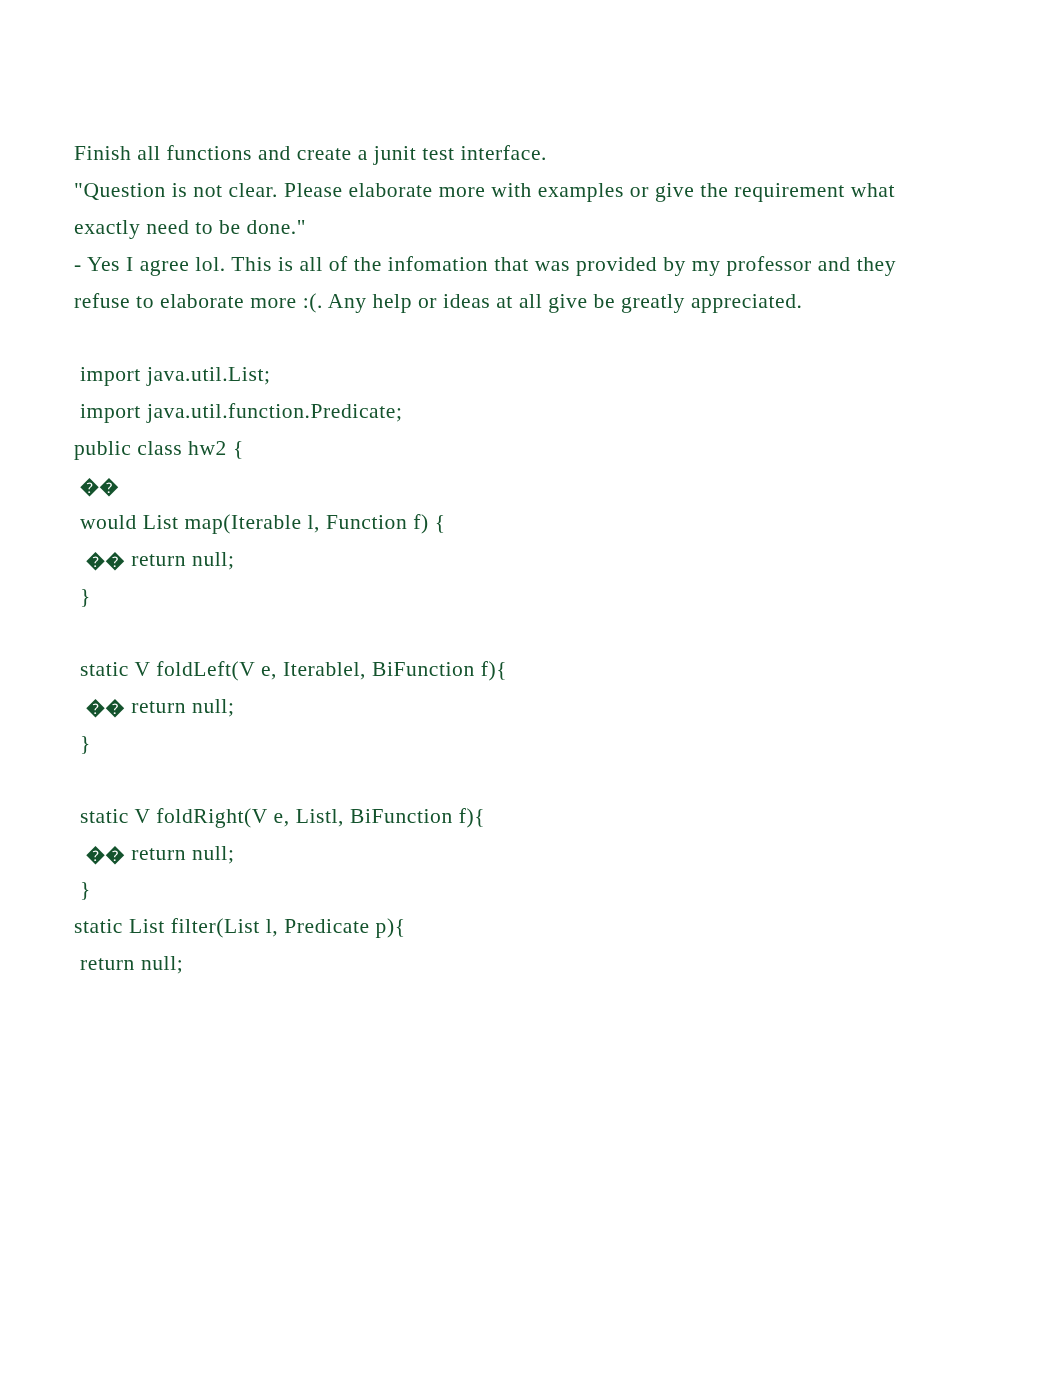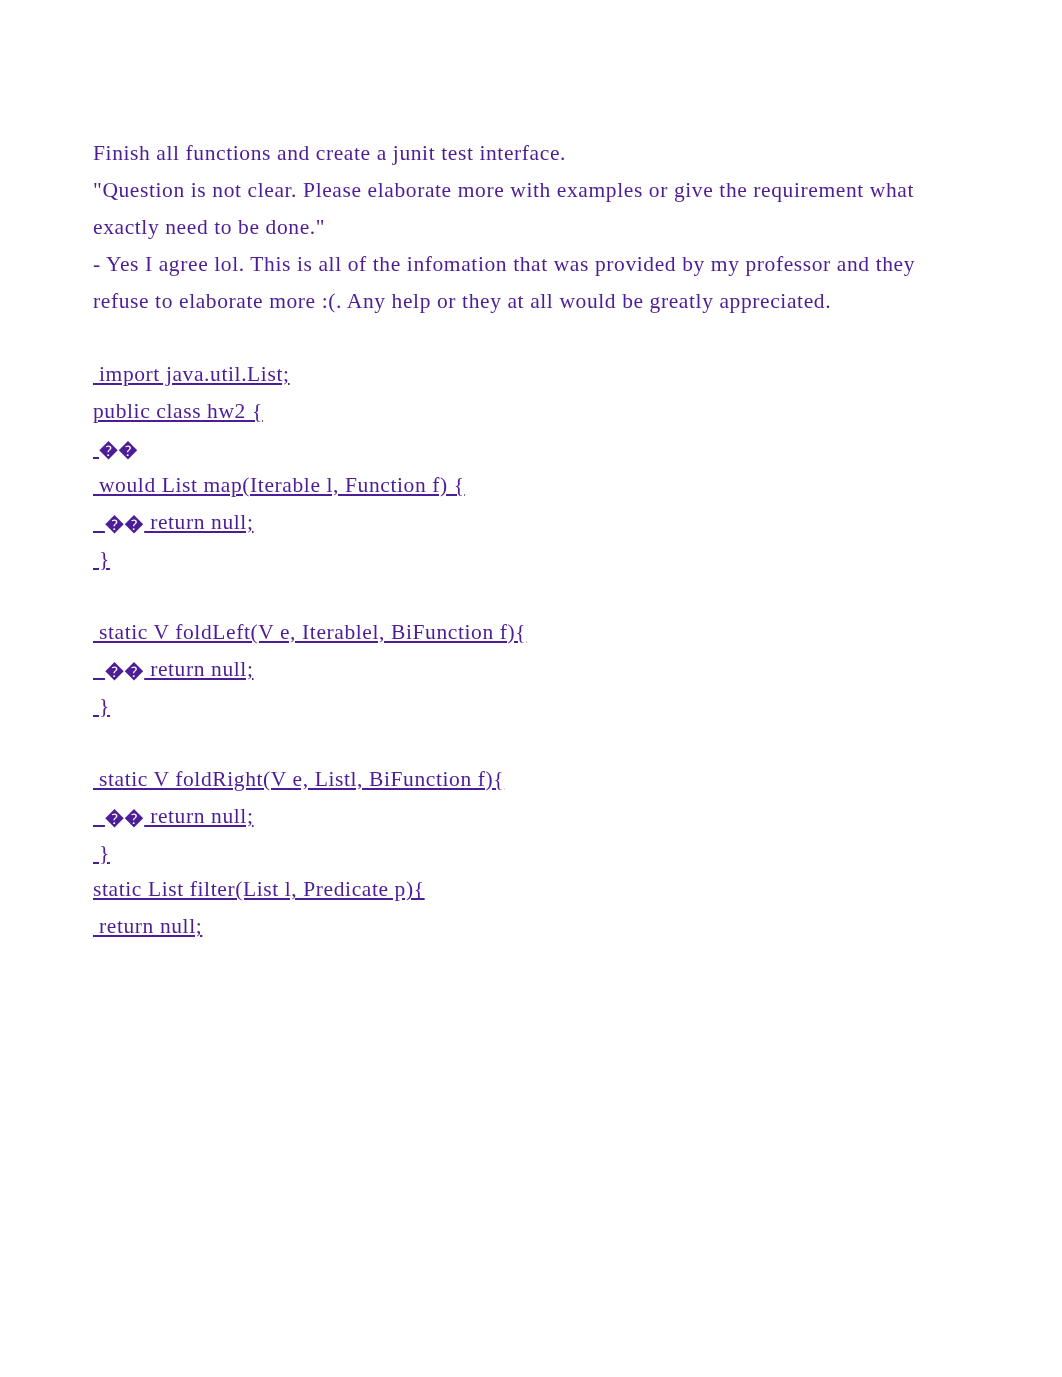--- a/index.html
+++ b/index.html
@@ -5,66 +5,66 @@
   html, body {
     margin: 0;
     padding: 0;
     background: #ffffff;
   }
   .page {
     width: 1062px;
     height: 1377px;
     background: #ffffff;
     box-sizing: border-box;
-    padding: 135px 135px 0 93px;
+    padding: 135px 135px 0 74px;
     font-family: Georgia, "Times New Roman", serif;
-    color: #4c1d95;
+    color: #14532d;
     font-size: 21.5px;
     line-height: 1.72;
     letter-spacing: 0.6px;
   }
   .para {
     margin: 0;
     white-space: pre-wrap;
     word-wrap: break-word;
   }
   .spacer {
     height: 36px;
   }
   .code-block {
     margin: 0;
   }
   .code-line {
     margin: 0;
     white-space: pre-wrap;
     word-wrap: break-word;
-    text-decoration: underline;
   }
   .glyph {
     display: inline-block;
     font-family: Arial, sans-serif;
     font-weight: bold;
     font-size: 19px;
     line-height: 1;
     vertical-align: -1px;
   }
 </style>
 </head>
 <body>
 
 <div class="page">
 
   <p class="para">Finish all functions and create a junit test interface.</p>
   <p class="para">"Question is not clear. Please elaborate more with examples or give the requirement what exactly need to be done."</p>
-  <p class="para">- Yes I agree lol. This is all of the infomation that was provided by my professor and they refuse to elaborate more :(. Any help or they at all would be greatly appreciated.</p>
+  <p class="para">- Yes I agree lol. This is all of the infomation that was provided by my professor and they refuse to elaborate more :(. Any help or ideas at all give be greatly appreciated.</p>
 
   <div class="spacer"></div>
 
   <div class="code-block">
     <p class="code-line"> import java.util.List;</p>
+    <p class="code-line"> import java.util.function.Predicate;</p>
     <p class="code-line">public class hw2 {</p>
 
     <p class="code-line"><span> </span><span class="glyph">�</span><span class="glyph">�</span></p>
 
     <p class="code-line"> would List map(Iterable l, Function f) {</p>
     <p class="code-line"><span>  </span><span class="glyph">�</span><span class="glyph">�</span><span> return null;</span></p>
     <p class="code-line"> }</p>
 
     <div class="spacer"></div>
 

